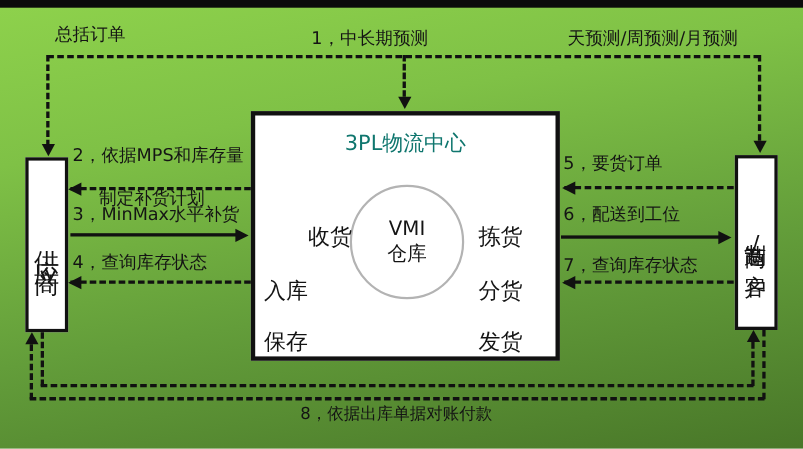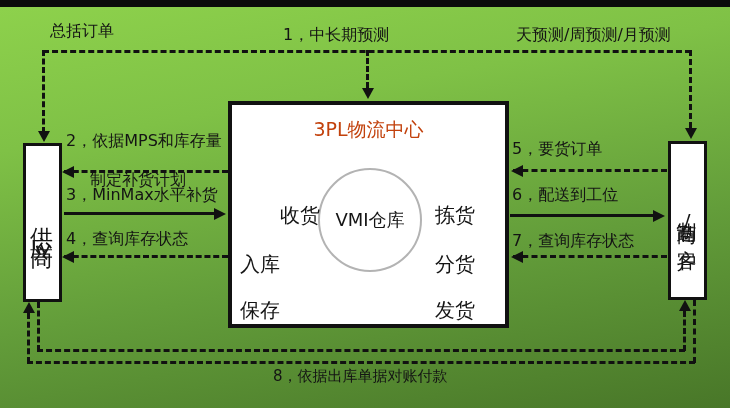--- a/index.html
+++ b/index.html
@@ -28,26 +28,26 @@
     display:flex;align-items:center;justify-content:center;
   }
   .vtext{writing-mode:vertical-lr;text-orientation:upright;color:#141414;}
   .supplier-text{font-size:23px;letter-spacing:9px;}
   .manufacturer-text{font-size:20px;letter-spacing:1px;}
   .centerbox{
     position:absolute;left:228px;top:101px;width:281px;height:227px;
     background:#fff;border:4px solid #111;box-sizing:border-box;
   }
   .centerbox-title{position:absolute;left:0;top:12px;width:100%;text-align:center;
-    font-size:19px;color:#c2410c;}
+    font-size:19px;color:#0f766e;}
   .proc{position:absolute;font-size:20px;color:#141414;white-space:nowrap;}
   .circle{
     position:absolute;left:86px;top:63px;width:104px;height:104px;border-radius:50%;
     border:2px solid #b3b3b3;box-sizing:border-box;background:#fff;
-    display:flex;align-items:center;justify-content:center;
+    display:flex;flex-direction:column;align-items:center;justify-content:center;
   }
   .circle span{font-size:18px;line-height:22px;color:#141414;}
 </style>
 </head>
 <body>
 
 <div id="stage">
   <div class="topbar"></div>
 
   <div class="lbl" style="left:50px;top:22px;">总括订单</div>

